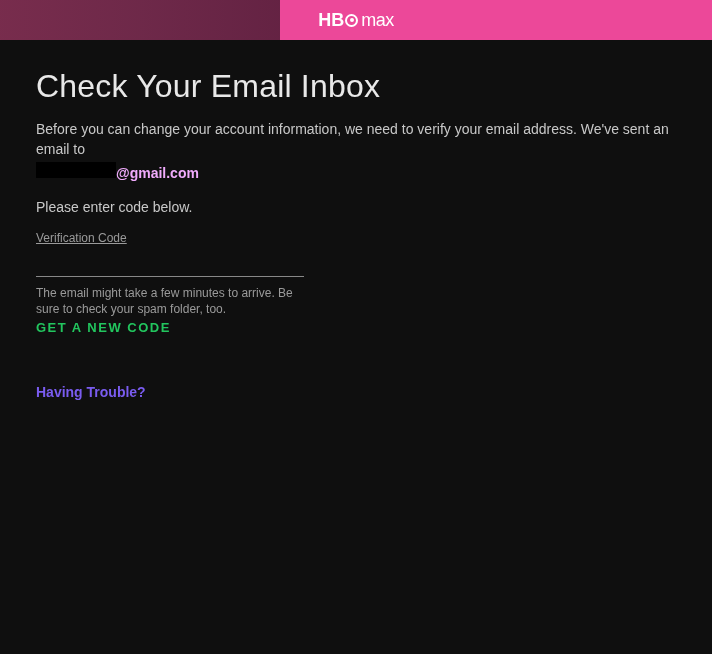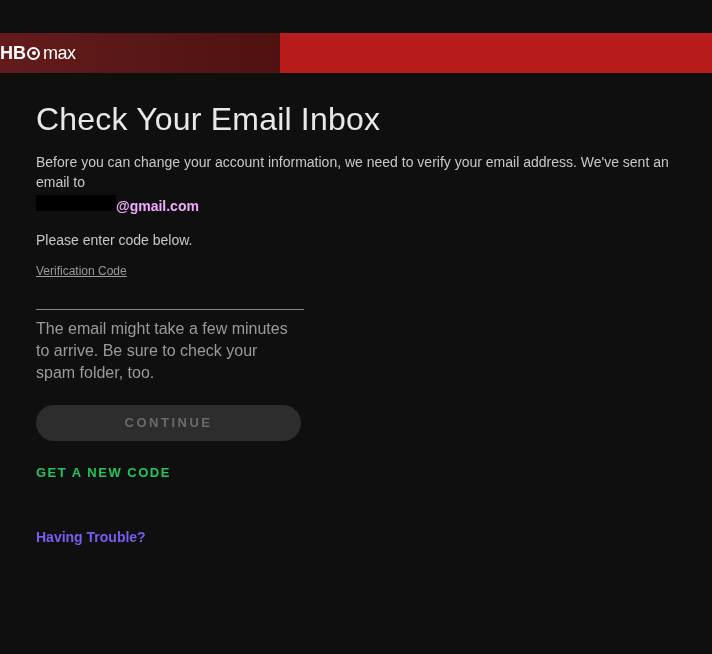--- a/index.html
+++ b/index.html
@@ -10,25 +10,25 @@
     body {
       width: 712px;
       height: 654px;
       background: #0f0f0f;
       font-family: -apple-system, BlinkMacSystemFont, "Segoe UI", Helvetica, Arial, sans-serif;
       color: #d0d0d0;
       overflow: hidden;
     }
     .header {
       height: 40px;
-      background: #b91c1c;
+      background: #ec4899;
       display: flex;
       align-items: center;
+      justify-content: center;
       position: relative;
-      margin-top: 33px;
     }
     .header-bg-left {
       position: absolute;
       left: 0;
       top: 0;
       width: 280px;
       height: 40px;
       background: linear-gradient(90deg, #2a1a1a 0%, #1a1414 50%, #0a0a0a 100%);
       opacity: 0.6;
     }
@@ -127,25 +127,24 @@
       background: transparent;
       border: none;
       border-bottom: 1px solid #888;
       height: 28px;
       color: #fff;
       font-size: 15px;
       outline: none;
       margin-bottom: 8px;
     }
     .helper {
-      font-size: 16px;
+      font-size: 12px;
       color: #9a9a9a;
       line-height: 1.4;
       max-width: 260px;
-      margin-bottom: 20px;
     }
     .continue-btn {
       width: 265px;
       height: 36px;
       background: #2d2d2d;
       border: none;
       border-radius: 18px;
       color: #6a6a6a;
       font-size: 13px;
       font-weight: 600;
@@ -189,17 +188,16 @@
   <h1 class="title">Check Your Email Inbox</h1>
   <p class="desc">Before you can change your account information, we need to verify your email address. We've sent an email to</p>
   <div class="email-line">
     <span class="redacted"></span>
       <span class="email-domain">@gmail.com</span>
   </div>
   <p class="instruction">Please enter code below.</p>
   <div class="field-label">Verification Code</div>
   <input type="text" class="code-input" value="" style="">
   <div class="helper">The email might take a few minutes to arrive. Be sure to check your spam folder, too.</div>
-  <button class="continue-btn" disabled="">CONTINUE</button>
   <a class="new-code-link">GET A NEW CODE</a>
   <br>
   <a class="trouble-link">Having Trouble?</a>
 </div>
 
 </body></html>

